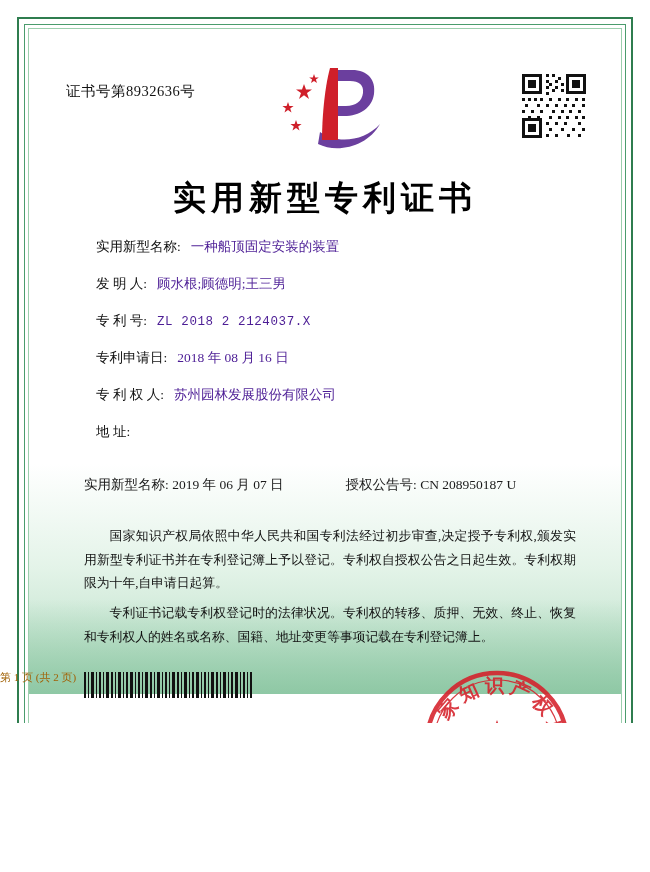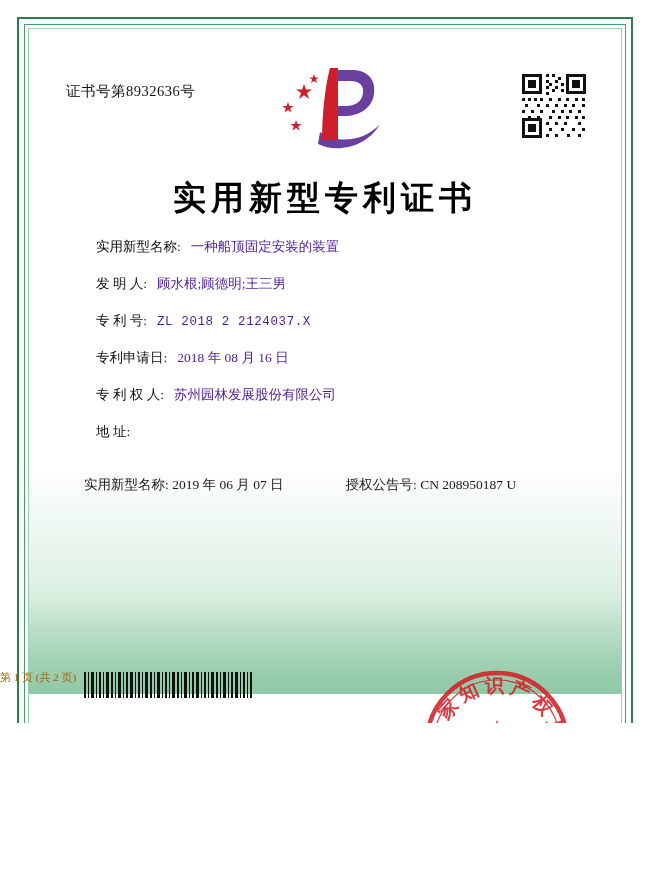--- a/index.html
+++ b/index.html
@@ -359,20 +359,24 @@
         <span class="value">2019 年 06 月 07 日</span>
       </span>
       <span class="seg2">
         <span class="label">授权公告号:</span>
         <span class="value">CN 208950187 U</span>
       </span>
     </div>
 
   </div>
 
+  <div class="paragraphs">
+    <p>国家知识产权局依照中华人民共和国专利法经过初步审查,决定授予专利权,颁发实用新型专利证书并在专利登记簿上予以登记。专利权自授权公告之日起生效。专利权期限为十年,自申请日起算。</p>
+    <p>专利证书记载专利权登记时的法律状况。专利权的转移、质押、无效、终止、恢复和专利权人的姓名或名称、国籍、地址变更等事项记载在专利登记簿上。</p>
+  </div>
 
   <div class="barcode">
     <svg viewBox="0 0 168 26" width="168" height="26" xmlns="http://www.w3.org/2000/svg">
       <g fill="#111">
         <rect x="0" y="0" width="2" height="26"></rect>
           <rect x="4" y="0" width="1" height="26"></rect>
         <rect x="7" y="0" width="3" height="26"></rect>
           <rect x="12" y="0" width="1" height="26"></rect>
         <rect x="15" y="0" width="2" height="26"></rect>
           <rect x="19" y="0" width="1" height="26"></rect>

